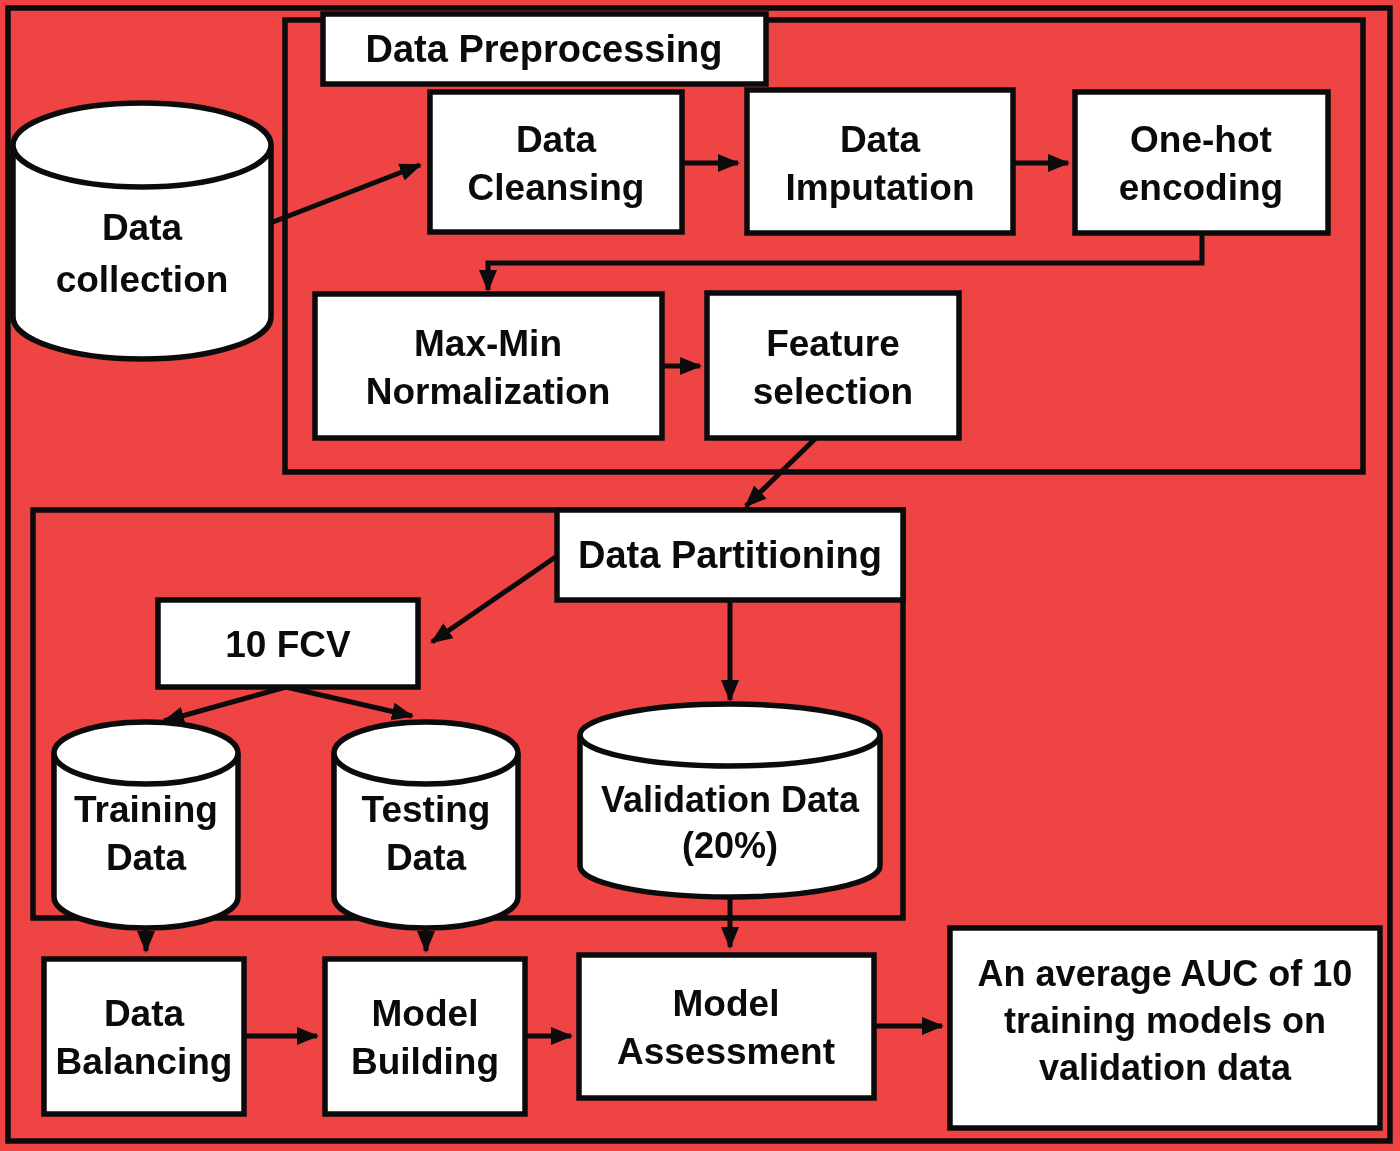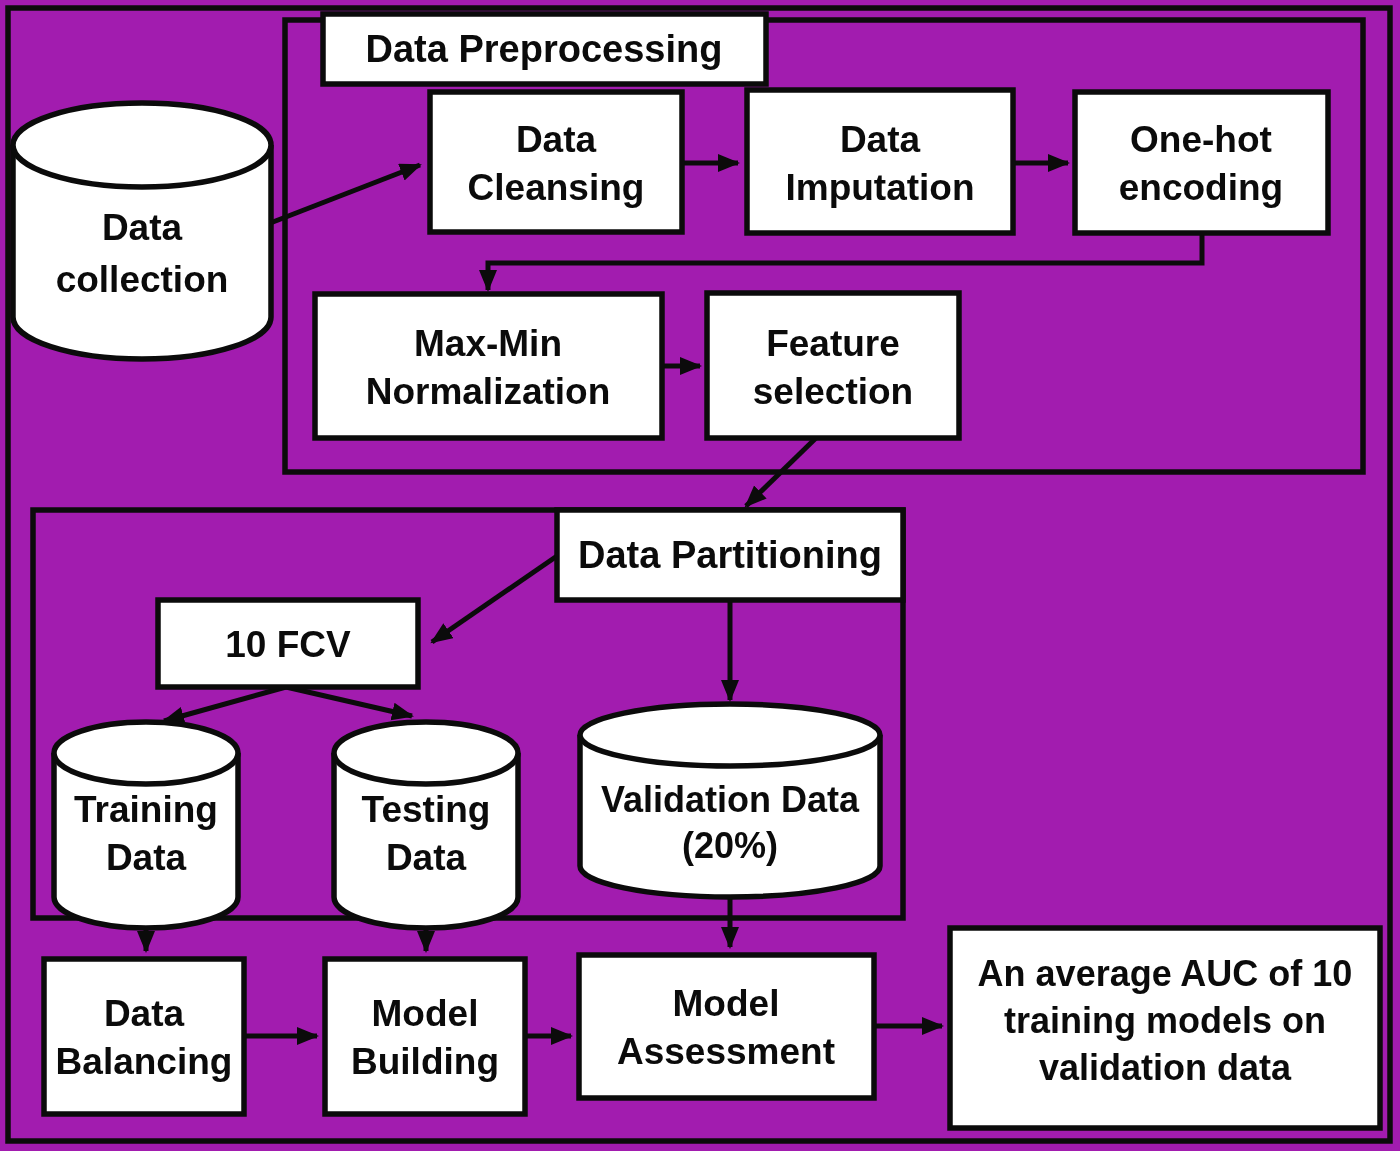--- a/index.html
+++ b/index.html
@@ -5,21 +5,21 @@
   html, body {
     margin: 0;
     padding: 0;
     background: #e8e8e8;
     font-family: "Liberation Sans", sans-serif;
   }
   .canvas {
     position: relative;
     width: 1400px;
     height: 1151px;
-    background: #a21caf;
+    background: #ef4444;
     margin: 0 auto;
     overflow: hidden;
     text-align: center;
   }
   svg { display: block; }
   .node-box {
     fill: #ffffff;
     stroke: #0b0b0b;
     stroke-width: 5.5;
   }

